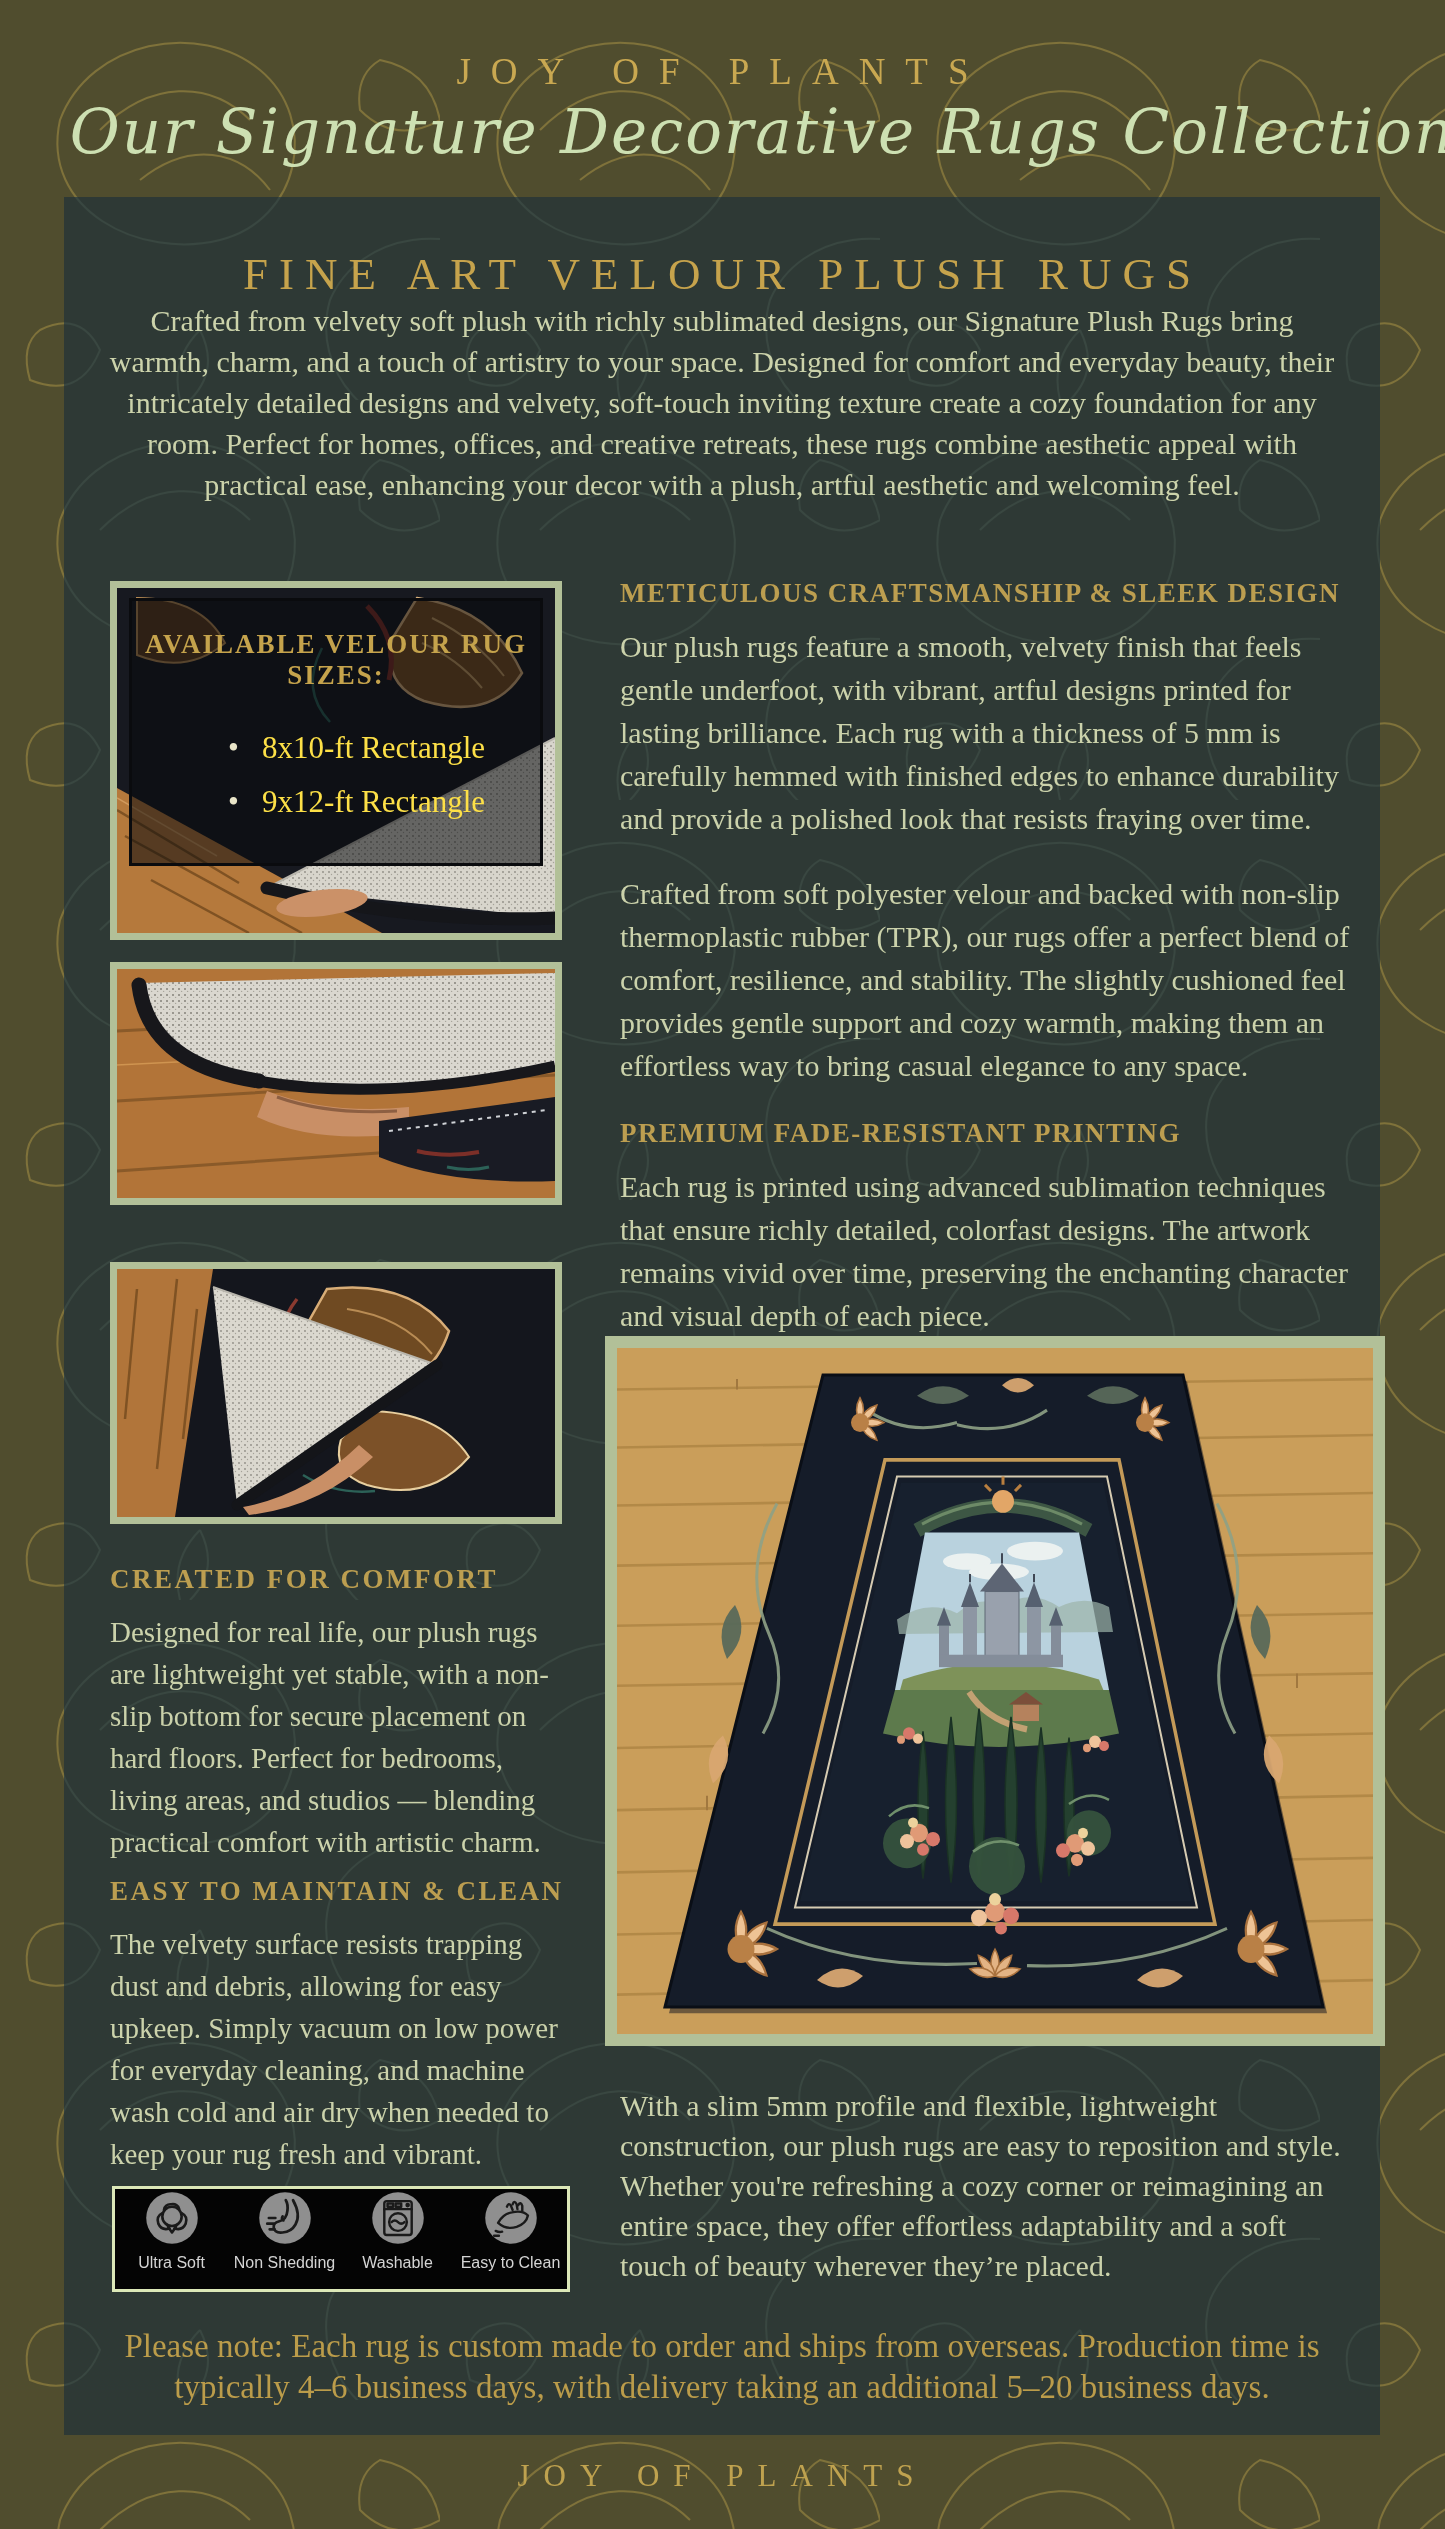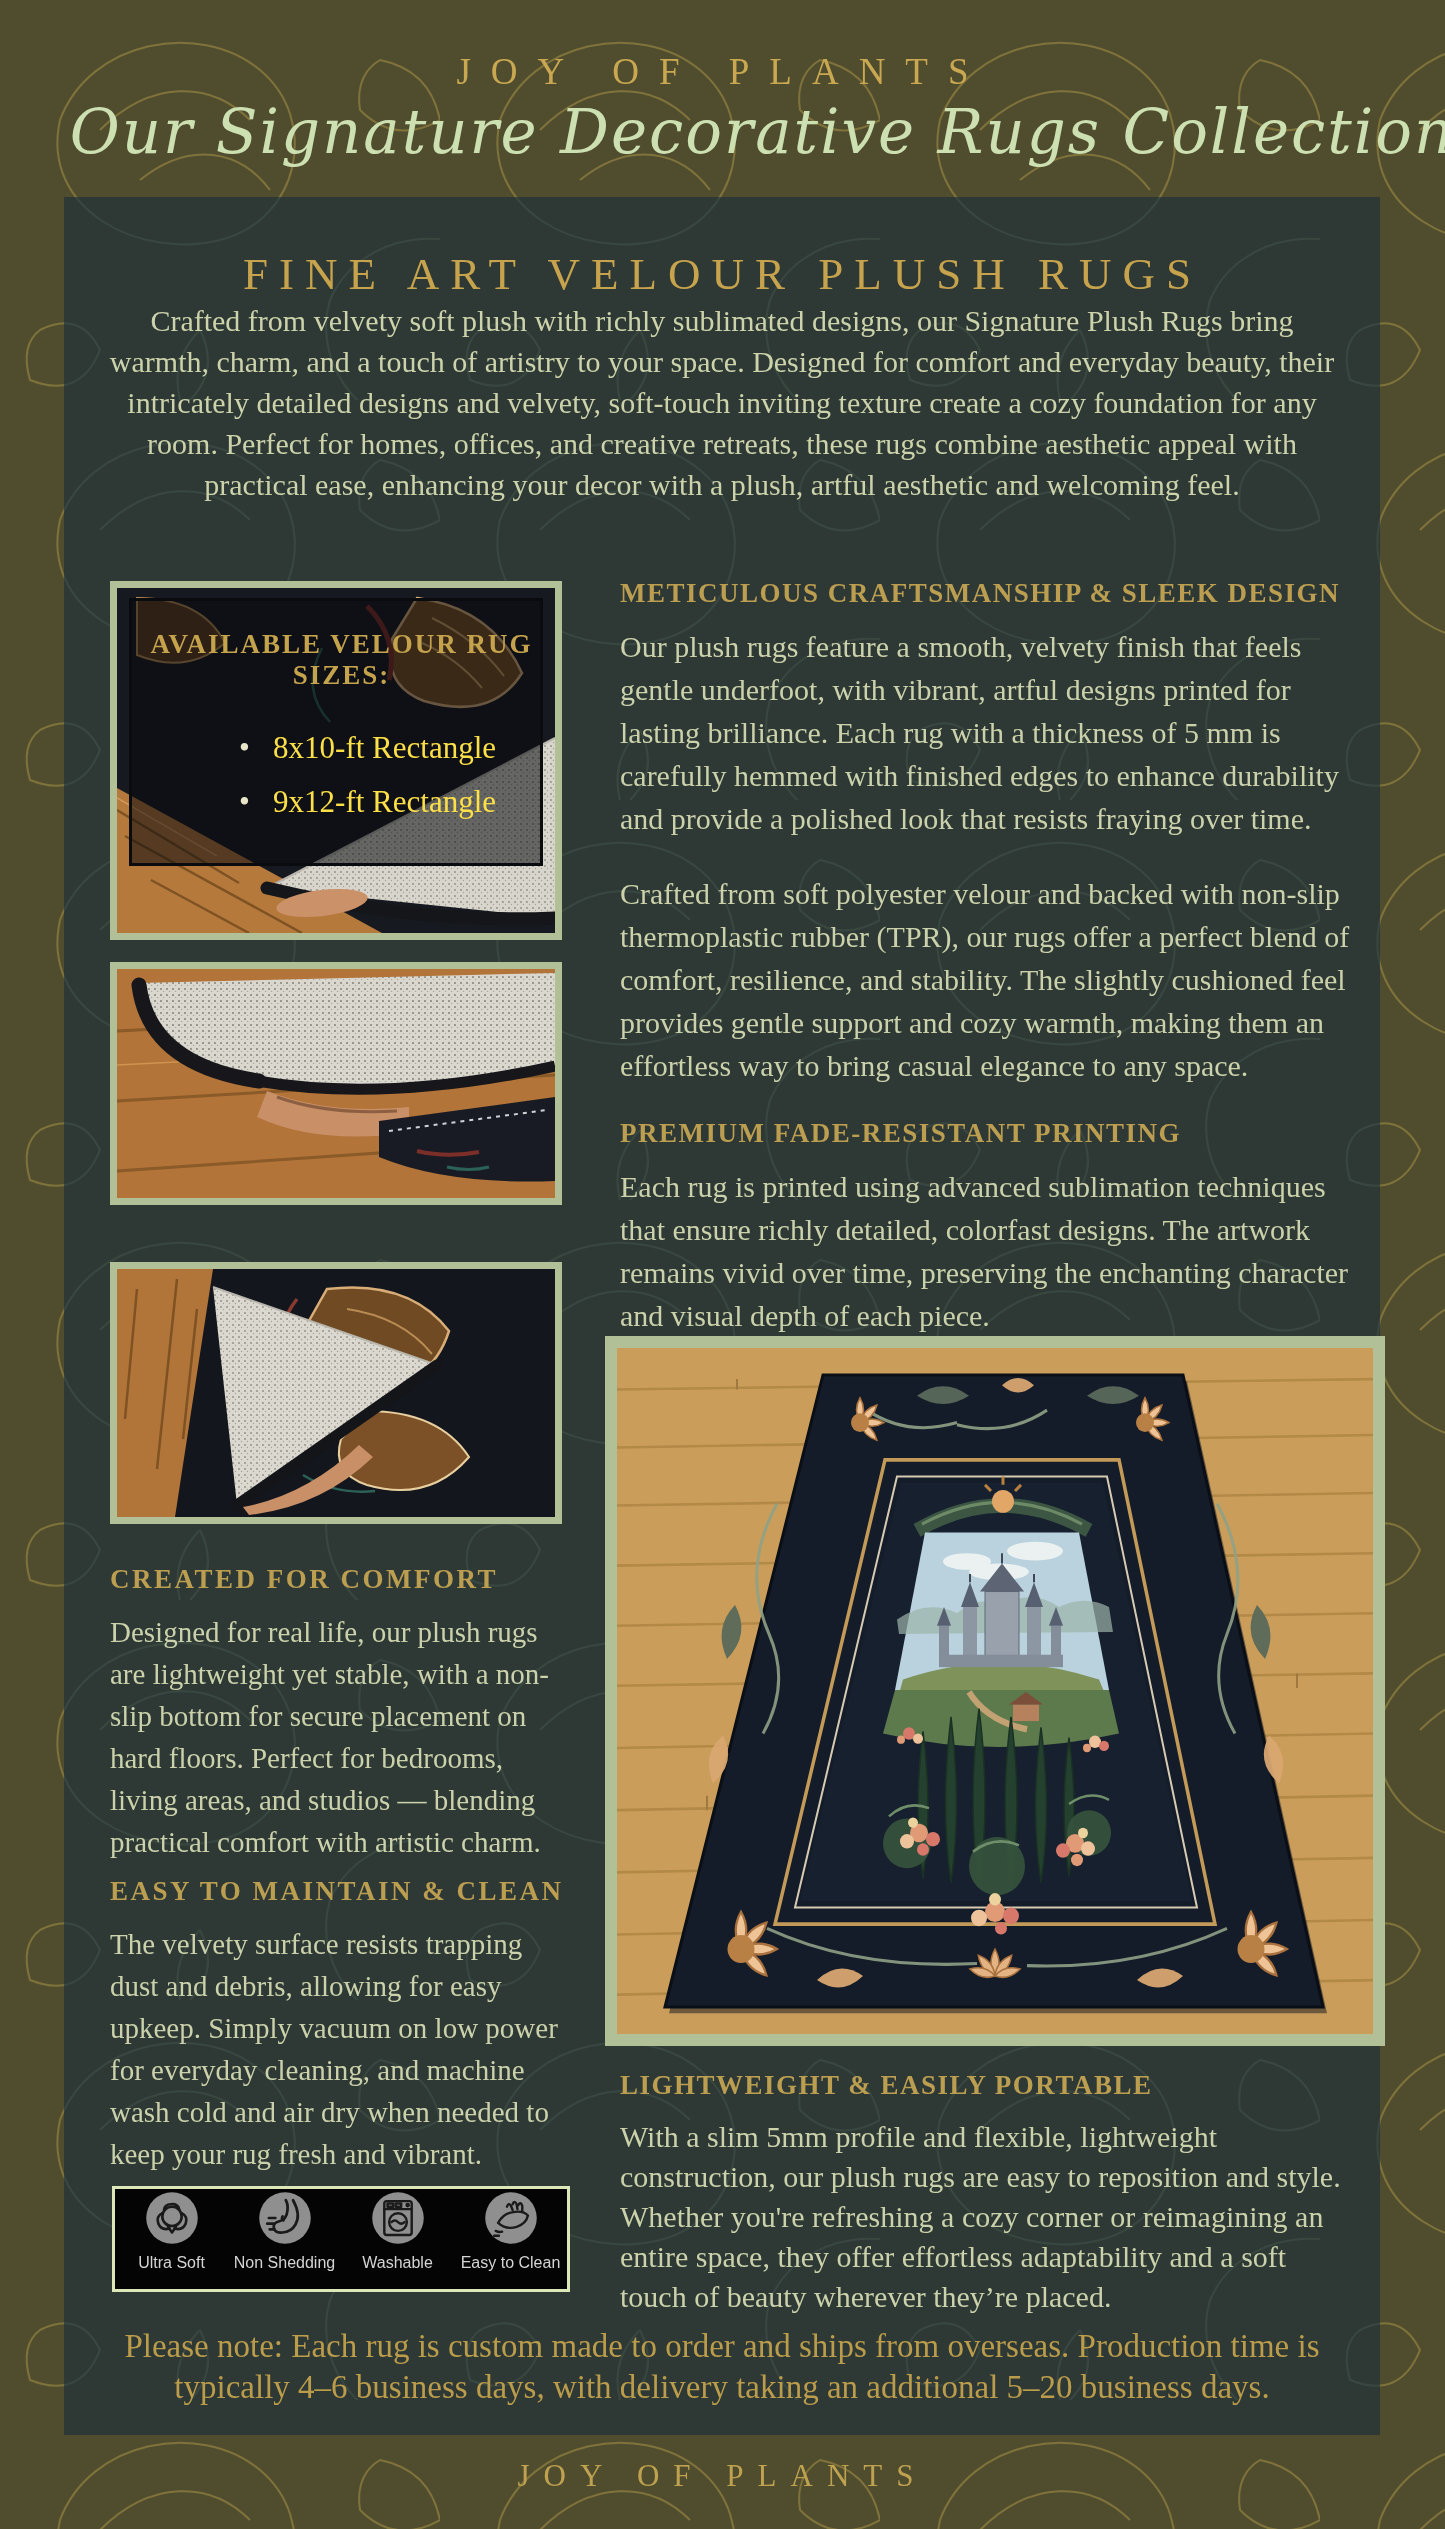--- a/index.html
+++ b/index.html
@@ -29,21 +29,21 @@
   .photo{border:7px solid #b2c098;background:#15171d;}
   .photo svg{width:100%;height:100%;}
   .photo-big{border:12px solid #b2c098;}
   .p1{left:110px;top:581px;width:438px;height:345px;}
   .p2{left:110px;top:962px;width:438px;height:229px;}
   .p3{left:110px;top:1262px;width:438px;height:248px;}
   .pbig{left:605px;top:1336px;width:756px;height:686px;}
 
   
   .sizes-box{position:absolute;left:12px;top:10px;right:12px;height:268px;
-             background:rgba(8,9,12,0.55);border:3px solid #0a0b0e;box-sizing:border-box;padding-left:11px;}
+             background:rgba(8,9,12,0.55);border:3px solid #0a0b0e;box-sizing:border-box;}
   .sizes-title{margin-top:28px;text-align:center;color:#c5a34c;font-size:27px;
                font-weight:700;letter-spacing:2px;}
   .sizes-list{list-style:none;margin:30px 0 0 96px;padding:0;}
   .sizes-list li{color:#fde047;font-size:31px;line-height:54px;}
   .sizes-list li::before{content:"•\00a0\00a0\00a0";color:#e9e5c8;}
 
   
   .icon-box{left:112px;top:2186px;width:452px;height:100px;background:#040404;
             border:3px solid #dce8b8;display:flex;justify-content:space-around;
             align-items:flex-start;box-sizing:content-box;}
@@ -442,21 +442,20 @@
             <path d="M38 19 q2 -6 5 0 l1 6"></path>
             <path d="M45 20 q3 -5 5 1 l0 6"></path>
             <path d="M17 52 q4 2 8 1 M15 58 h6"></path>
           </g>
         </svg>
         <div class="lbl">Easy to Clean</div>
       </div>
     </div>
 
     <section class="abs" style="left:620px;top:2070px;">
-      <h2 class="h-gold">LIGHTWEIGHT &amp; EASILY PORTABLE</h2>
       <p class="body-txt r-body" style="margin-top:16px;line-height:40px;">With a slim 5mm profile and flexible, lightweight construction, our plush rugs are easy to reposition and style. Whether you're refreshing a cozy corner or reimagining an entire space, they offer effortless adaptability and a soft touch of beauty wherever they’re placed.</p>
     </section>
 
     <p class="abs note">Please note: Each rug is custom made to order and ships from overseas. Production time is typically 4–6 business days, with delivery taking an additional 5–20 business days.</p>
 
   </main>
 
   <footer>
     <div class="abs footer-brand">JOY OF PLANTS</div>
   </footer>

